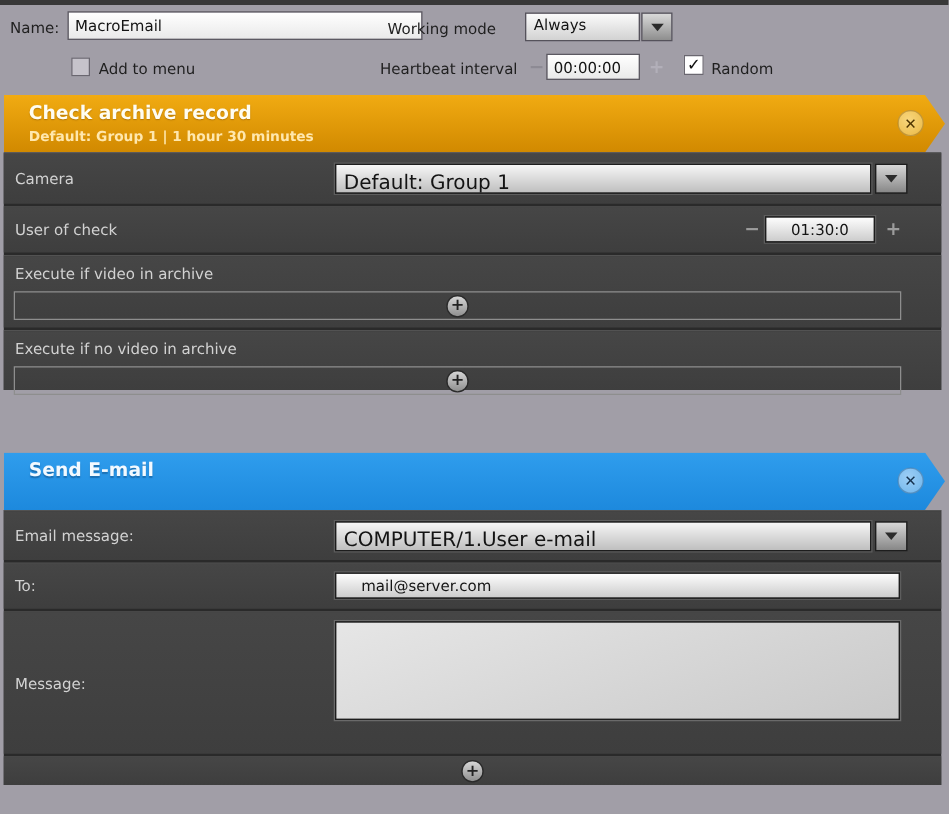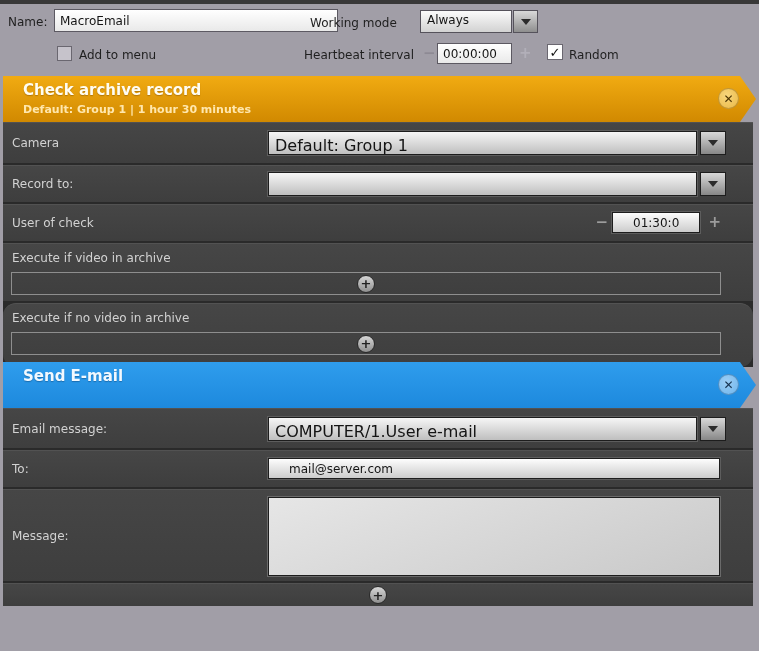--- a/index.html
+++ b/index.html
@@ -124,41 +124,34 @@
 
   <div class="panel" style="top:122px;">
     <div class="prow" style="height:41px;">
       <span class="prow-label centered">Camera</span>
       <div class="dk-combo-field" style="top:8px;">Default: Group 1</div>
       <div class="dk-combo-btn" style="top:8px;">
         <span class="tri-down"></span>
       </div>
     </div>
     <div class="prow" style="height:37px;">
-      <span class="prow-label centered">Record to:</span>
-      <div class="dk-combo-field" style="top:6px;"></div>
-      <div class="dk-combo-btn" style="top:6px;">
-        <span class="tri-down"></span>
-      </div>
-    </div>
-    <div class="prow" style="height:37px;">
       <span class="prow-label centered">User of check</span>
       <span class="dk-sign" style="right:145px; top:8px;">−</span>
       <input class="dk-input" style="right: 53px; top: 7px; width: 88px; height: 21px;" value="01:30:00">
       <span class="dk-sign" style="right:32px; top:8px;">+</span>
     </div>
     <div class="prow" style="height:58px;">
       <span class="prow-label" style="top:7px;">Execute if video in archive</span>
       <div class="exec-bar" style="top:28px;">
         <div class="plus-circle">
           <span>+</span>
         </div>
       </div>
     </div>
-    <div class="prow" style="height:64px;border-radius:13px;">
+    <div class="prow" style="height:48px;">
       <span class="prow-label" style="top:7px;">Execute if no video in archive</span>
       <div class="exec-bar" style="top:28px;">
         <div class="plus-circle">
           <span>+</span>
         </div>
       </div>
     </div>
   </div>
 
   <div class="sec-header blue" style="top:362px;">
@@ -173,21 +166,21 @@
       <span class="prow-label centered">Email message:</span>
       <div class="dk-combo-field" style="top:8px;">COMPUTER/1.User e-mail</div>
       <div class="dk-combo-btn" style="top:8px;">
         <span class="tri-down"></span>
       </div>
     </div>
     <div class="prow" style="height:37px;">
       <span class="prow-label centered">To:</span>
       <input class="dk-input" style="left: 265px; top: 7px; width: 452px; height: 21px;" value="mail@server.com">
     </div>
-    <div class="prow" style="height:92px;">
+    <div class="prow" style="height:114px;">
       <span class="prow-label centered">Message:</span>
       <textarea class="msg-area" style=""></textarea>
     </div>
     <div class="prow" style="height:23px;">
       <div class="plus-circle">
         <span>+</span>
       </div>
     </div>
   </div>
 </div>

